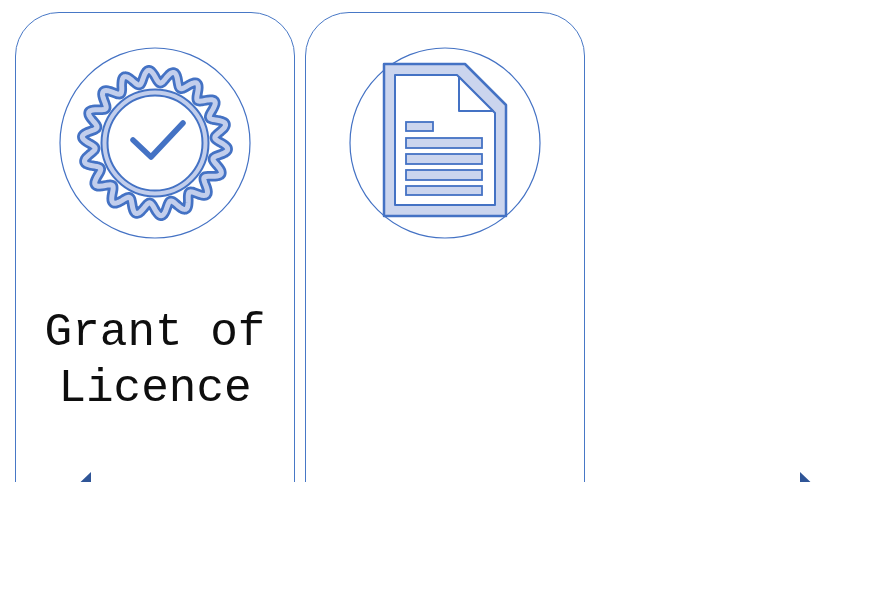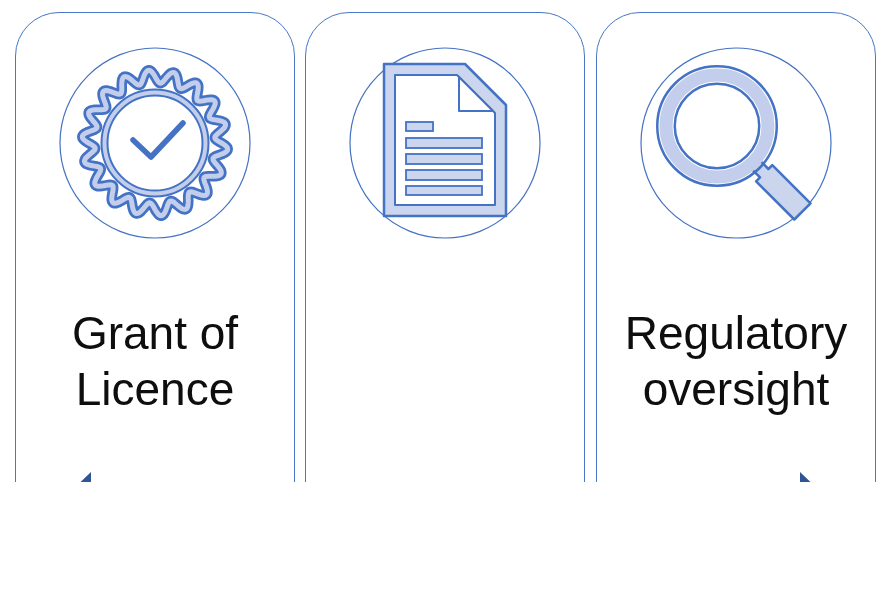--- a/index.html
+++ b/index.html
@@ -8,21 +8,21 @@
     --light-stroke:#C2CEEC;
     --arrow:#2F5597;
     --card-border:#4878C6;
     --text:#0E0E0E;
     --background:#FFFFFF;
   }
   html,body{margin:0;padding:0;background:var(--background);}
   .canvas{
     position:relative;width:896px;height:482px;overflow:hidden;
     background:var(--background);
-    font-family:Liberation Sans, sans-serif;
+    font-family:Liberation Mono, monospace;
   }
   .card{
     position:absolute;top:12px;width:280px;height:578px;
     background:#fff;border:1.5px solid var(--card-border);
     border-radius:44px;box-sizing:border-box;z-index:1;
   }
   .card-1{left:15px;}
   .card-2{left:305px;}
   .card-3{left:596px;}
   .icon{position:absolute;top:30px;left:39px;width:200px;height:200px;}
@@ -73,29 +73,18 @@
       <polygon class="shape-white" points="50,32 112,32 150,70 150,162 50,162"></polygon>
       <polygon class="shape-white" points="114,34 148,68 114,68"></polygon>
       <rect class="line-rect" x="61" y="79" width="27" height="9"></rect>
       <rect class="line-rect" x="61" y="95" width="76" height="10"></rect>
       <rect class="line-rect" x="61" y="111" width="76" height="10"></rect>
       <rect class="line-rect" x="61" y="127" width="76" height="10"></rect>
       <rect class="line-rect" x="61" y="143" width="76" height="9"></rect>
     </svg>
   </div>
 
-  <div class="card card-3">
-    <svg class="icon" viewBox="0 0 200 200" aria-hidden="true">
-      <circle class="thin" cx="100" cy="100" r="95"></circle>
-      <polygon class="handle" points="114.8,125.2 124,134.4 120.1,138.3 158.3,176.5 174.5,160.3 136.3,122.1 132.4,126 123.2,116.8"></polygon>
-      <circle class="glass-band" cx="81" cy="83" r="51"></circle>
-      <circle class="thin2" cx="81" cy="83" r="59.75"></circle>
-      <circle class="thin2" cx="81" cy="83" r="42.25"></circle>
-    </svg>
-    <div class="label">Regulatory
-oversight</div>
-  </div>
 
   <svg class="arrow-layer" viewBox="0 0 896 602" aria-hidden="true">
     <polygon class="arrow-poly" points="46,515 91,472 91,493 800,493 800,472 845,515 800,558 800,537 91,537 91,558"></polygon>
   </svg>
 
 </div>
 
 </body></html>

